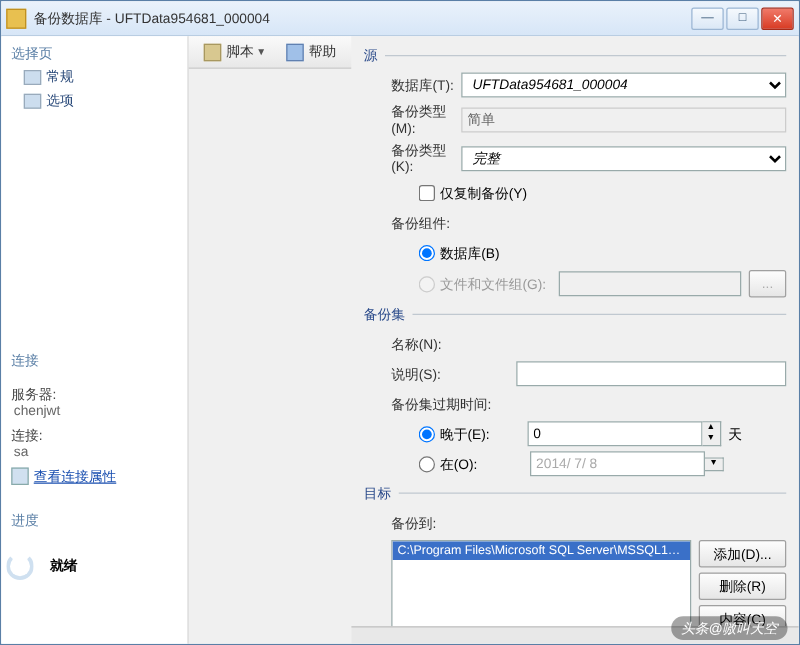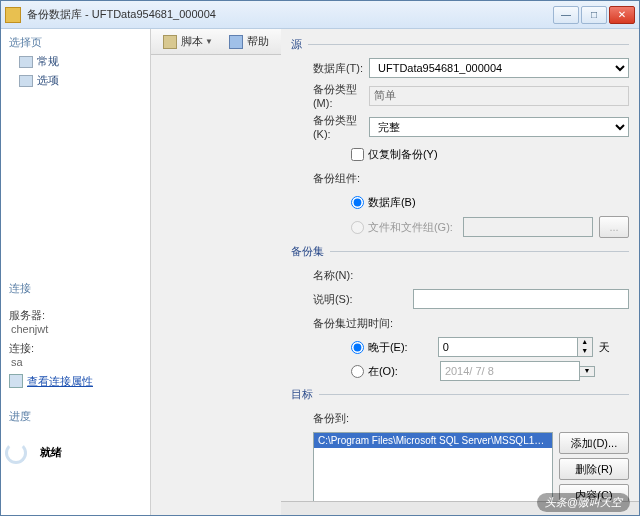--- a/index.html
+++ b/index.html
@@ -32,25 +32,25 @@
 .tbtn .ti.blue { background: #a0c0e8; border-color: #6080b0; }
 .dd { font-size: 8px; margin-left: 2px; color: #555; }
 .form-area { flex: 1; padding: 8px 10px 10px 10px; overflow: hidden; }
 .group { margin-bottom: 6px; }
 .group-title { color: #2a4a8a; padding-bottom: 2px; display: flex; align-items: center; }
 .group-title .line { flex: 1; height: 1px; background: #c0c8d0; margin-left: 6px; }
 .row { display: flex; align-items: center; margin: 4px 0 4px 22px; min-height: 20px; }
 .row .lbl { width: 100px; color: #333; }
 .row .ctrl { flex: 1; display: flex; align-items: center; gap: 6px; }
 select, input[type=text] { height: 20px; border: 1px solid #9aa; background: #fff; padding: 0 4px; font-size: 11px; width: 100%; }
-select { width: 260px; }
+select { width: 260px; font-style: italic; }
 input.short { width: 170px; font-family: Liberation Serif, serif; }
 .checkbox, .radio { display: flex; align-items: center; gap: 4px; cursor: pointer; }
 input[type=checkbox], input[type=radio] { margin: 0; }
-.sub { margin-left: 60px; align-items: center; }
+.sub { margin-left: 44px; align-items: center; }
 .disabled { color: #999; }
 .btn { min-width: 70px; height: 22px; background: linear-gradient(#fdfdfd,#e6e6e6); border: 1px solid #a0a0a0; border-radius: 2px; cursor: pointer; padding: 0 10px; font-size: 11px; }
 .btn.small { min-width: 30px; padding: 0 6px; }
 .dest-row { display: flex; gap: 6px; margin-left: 22px; }
 .dest-list { flex: 1; height: 74px; background: #fff; border: 1px solid #9aa; overflow: hidden; }
 .dest-item { background: #3a70c8; color: #fff; padding: 2px 4px; white-space: nowrap; text-overflow: ellipsis; overflow: hidden; font-size: 10px; }
 .dest-btns { display: flex; flex-direction: column; gap: 4px; }
 .highlight-box { position: absolute; border: 2px solid #d02020; pointer-events: none; }
 .spin-input { display: flex; align-items: center; }
 .spin-input input { width: 140px; }

